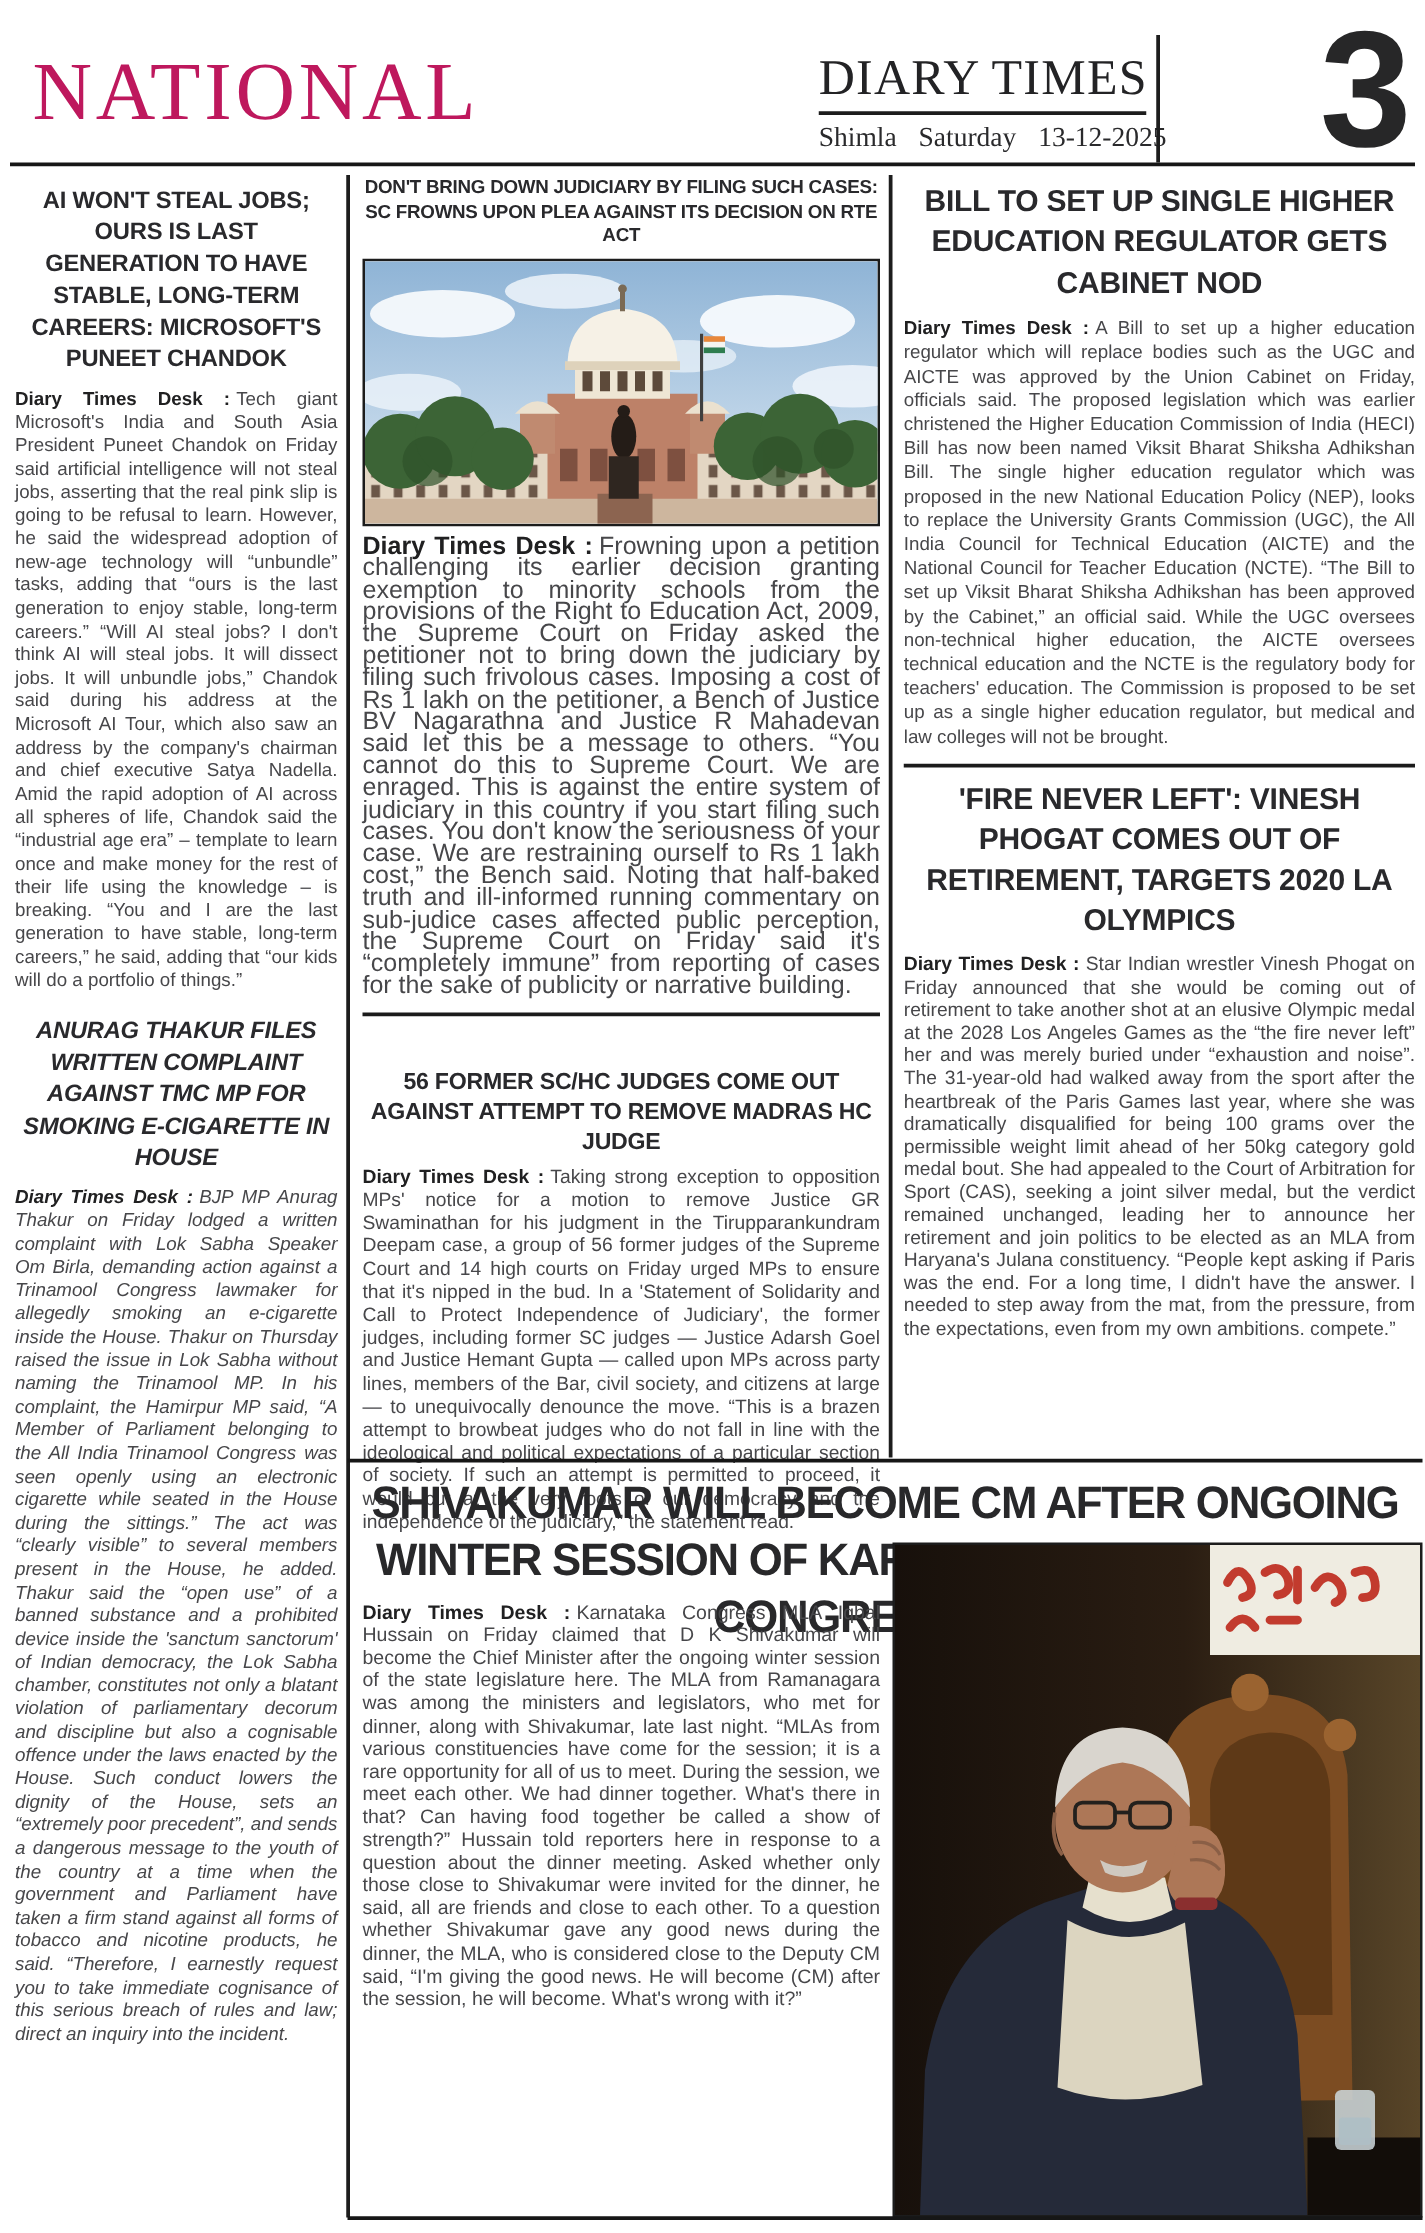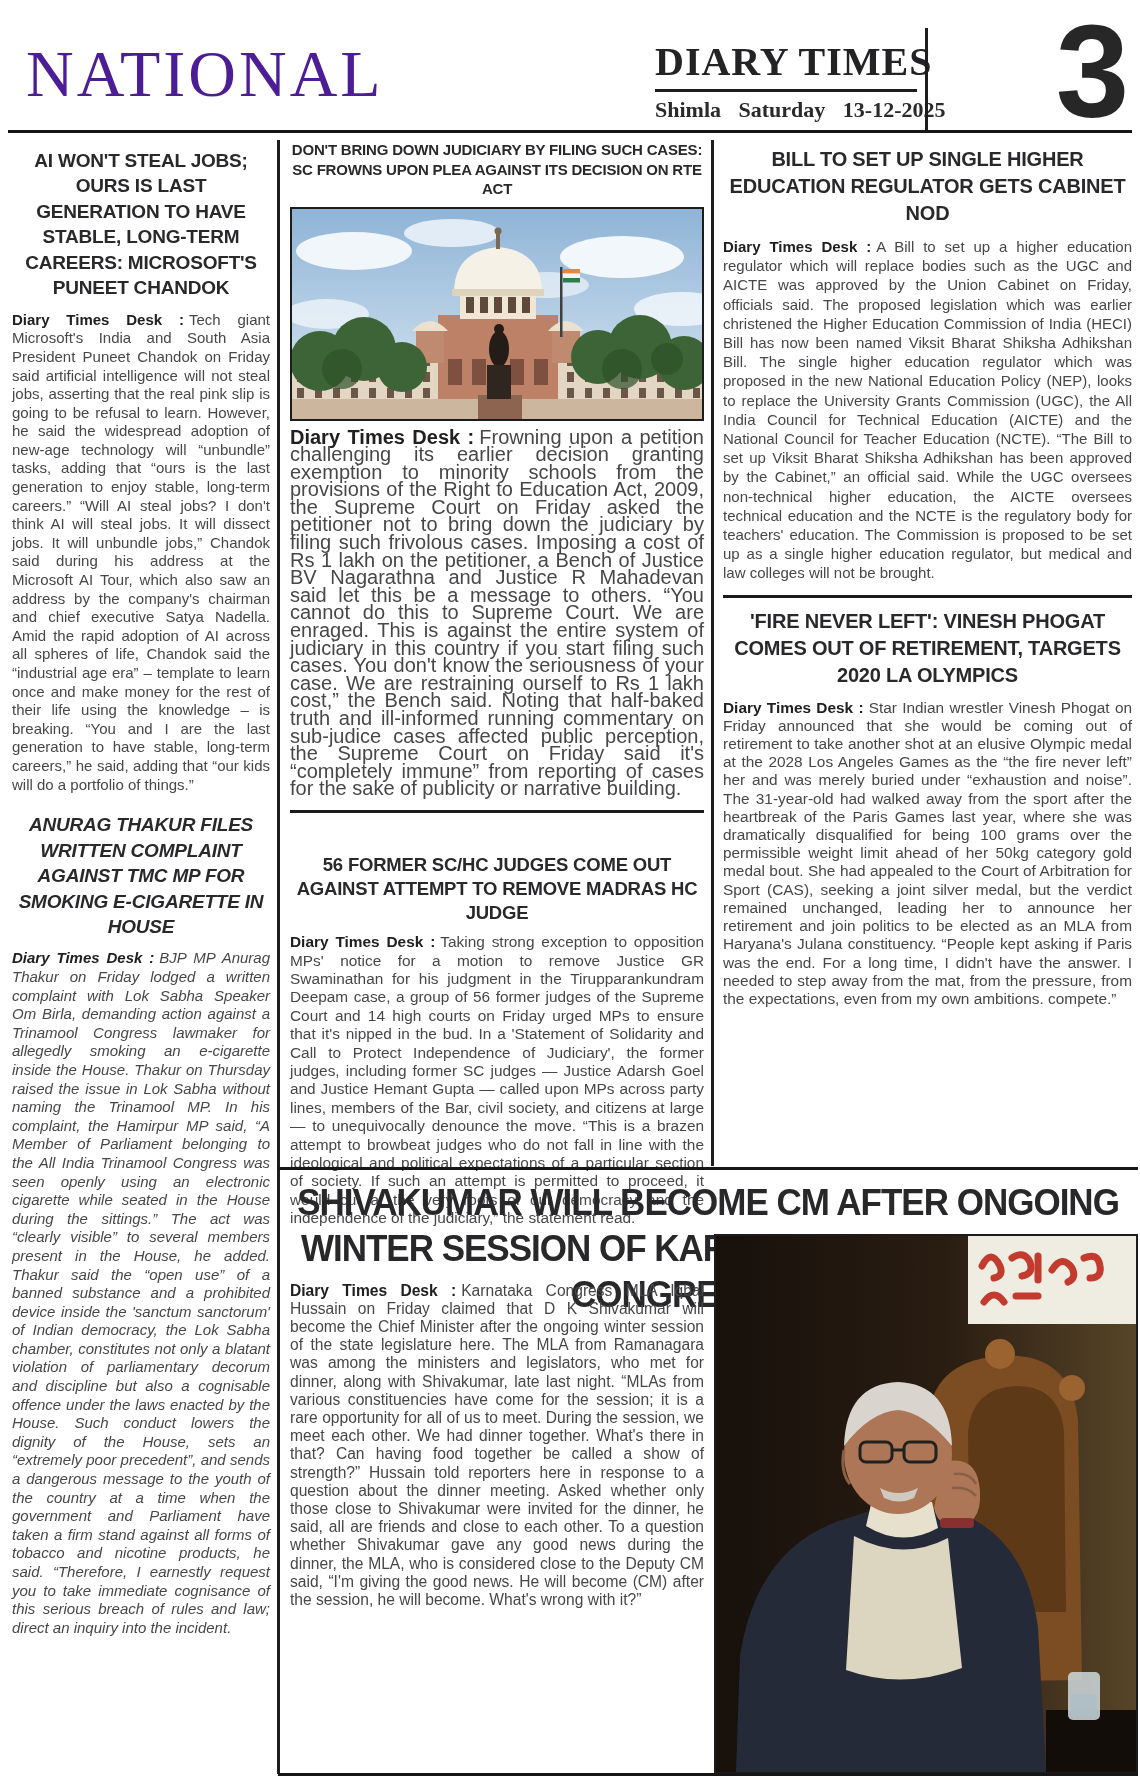--- a/index.html
+++ b/index.html
@@ -5,23 +5,23 @@
   * { box-sizing: border-box; }
   html,body { margin:0; padding:0; background:#ffffff; }
   .page {
     position:relative; width:1140px; height:1786px; background:#fff;
     font-family:"Liberation Sans", sans-serif; color:#47474a; overflow:hidden;
   }
   
   .section-title {
     position:absolute; left:26px; top:36px;
     font-family:"Liberation Serif", serif; font-size:66px; letter-spacing:3px;
-    color:#4c1d95; font-weight:400;
-  }
-  .mast { position:absolute; left:655px; top:38px; width:262px; text-align:right;font-weight:bold; }
+    color:#be185d; font-weight:400;
+  }
+  .mast { position:absolute; left:655px; top:38px; width:262px; text-align:right; }
   .paper-name {
     font-family:"Liberation Serif", serif; font-size:40px; color:#232325;
     letter-spacing:1px; white-space:nowrap;
   }
   .mast-rule { height:3px; background:#1d1d1d; margin:4px 0 5px 0; }
   .dateline {
     font-family:"Liberation Serif", serif; font-size:22px; color:#2a2a2c;
     word-spacing:12px; white-space:nowrap;
   }
   .mast-vrule { position:absolute; left:925px; top:28px; width:3px; height:102px; background:#1d1d1d; }
@@ -44,21 +44,21 @@
   .col-1 { left:12px;  width:258px; top:148px; }
   .col-2 { left:290px; width:414px; }
   .col-3 { left:723px; width:409px; top:146px; }
 
   .headline {
     font-weight:700; color:#29292c; text-align:center; margin:0;
     letter-spacing:-0.2px;
   }
   .h-col1 { font-size:19px; line-height:1.34; }
   .h-col2 { font-size:15px; line-height:1.3; }
-  .h-col3 { font-size:20px;  line-height:1.35; }
+  .h-col3 { font-size:24px;  line-height:1.35; }
   .body-text { text-align:justify; margin:10px 0 0 0; }
   .b-col1 { font-size:15px; line-height:18.6px; }
   .b-col2 { font-size:20px; line-height:17.6px; margin-top:8px; }
   .b-col3 { font-size:15px; line-height:19.2px; }
   .desk { font-weight:700; color:#202021; margin-right:5px; }
   .mt18 { margin-top:18px;font-style:italic; }
 
   
   .photo-frame { border:2px solid #1c1c1c; display:block; margin-top:8px; line-height:0; }
   .photo-frame svg { display:block; }

